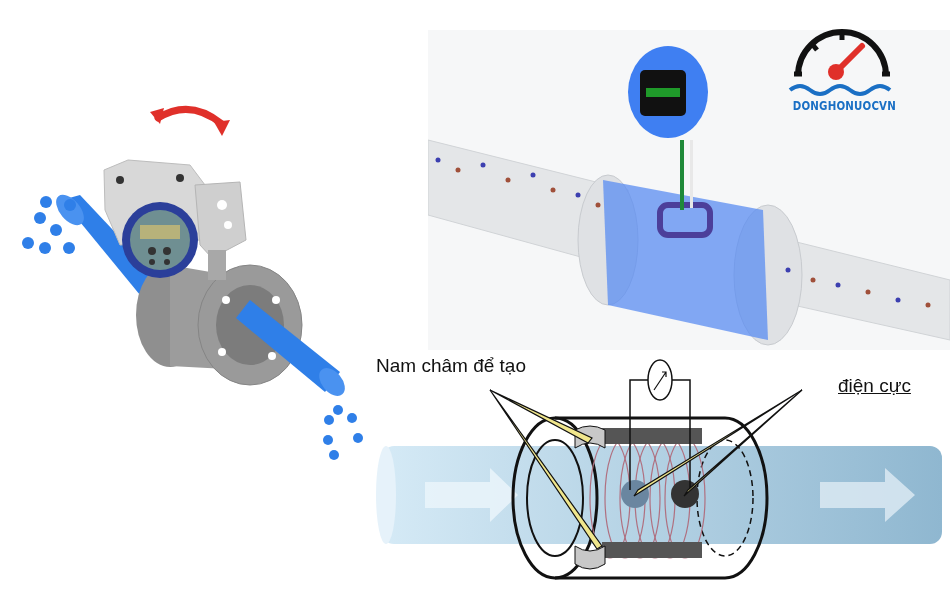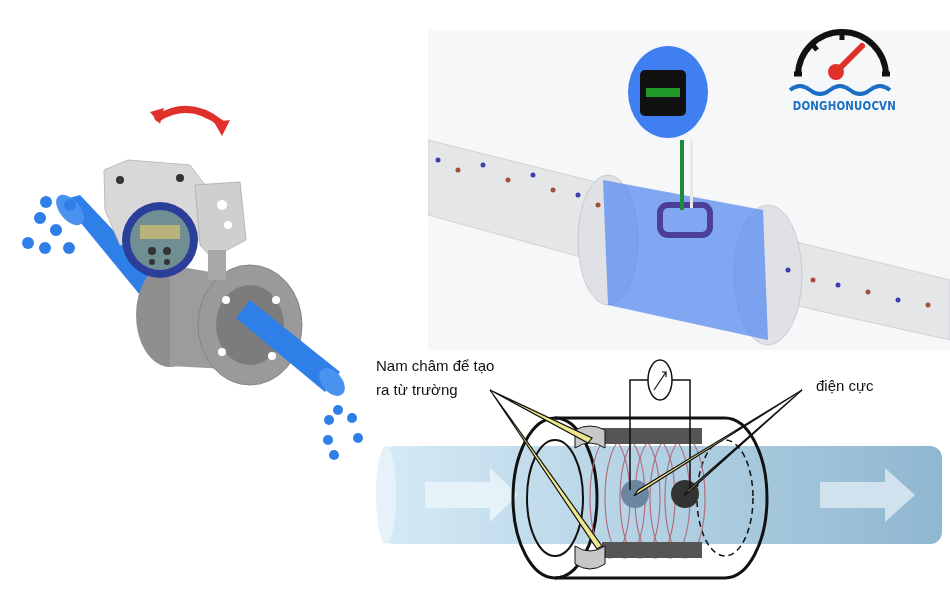--- a/index.html
+++ b/index.html
@@ -1,21 +1,21 @@
 <!DOCTYPE html>
 <html><head>
 <meta charset="utf-8">
 <style>
   html, body { margin: 0; padding: 0; }
   body { width: 950px; height: 600px; background: #ffffff; position: relative; overflow: hidden; font-family: "Liberation Sans", sans-serif; }
   .panel { position: absolute; }
   #left-panel { left: 0; top: 0; width: 380px; height: 600px; }
   #top-right-panel { left: 428px; top: 30px; width: 522px; height: 320px; background: #f6f7f8; }
   #bottom-panel { left: 370px; top: 350px; width: 580px; height: 250px; }
-  .label { position: absolute; color: #111; font-size: 15px; line-height: 24px; white-space: nowrap; }
+  .label { position: absolute; color: #111; font-size: 19px; line-height: 24px; white-space: nowrap; }
   #logo { position: absolute; left: 782px; top: 24px; width: 120px; height: 96px; }
   #logo-text { position: absolute; left: 0; top: 74px; width: 120px; text-align: center; font-weight: bold; font-size: 12.5px; color: #1a6fc4; letter-spacing: 0.2px; font-family: "DejaVu Sans", sans-serif; transform: scaleX(0.82); }
   svg { display: block; }
 </style>
 </head>
 <body>
 
 <div class="panel" id="left-panel">
   <svg width="380" height="600" viewBox="0 0 380 600">
 
@@ -178,16 +178,15 @@
 
     <g stroke="#111" stroke-width="1.2" fill="#f0e68c">
       <polygon points="120,40 222,88 218,93"></polygon>
       <polygon points="120,40 232,196 227,199"></polygon>
       <polygon points="432,40 268,140 264,146"></polygon>
       <polygon points="432,40 318,140 314,146"></polygon>
     </g>
   </svg>
   <div class="label" style="left:6px; top:4px;">
     <div>Nam châm để tạo</div>
-    <div>ra từ trường</div>
   </div>
-  <div class="label" style="left:446px; top:24px;">điện cực</div>
+  <div class="label" style="left:468px; top:24px;text-decoration:underline;">điện cực</div>
 </div>
 
 </body></html>

